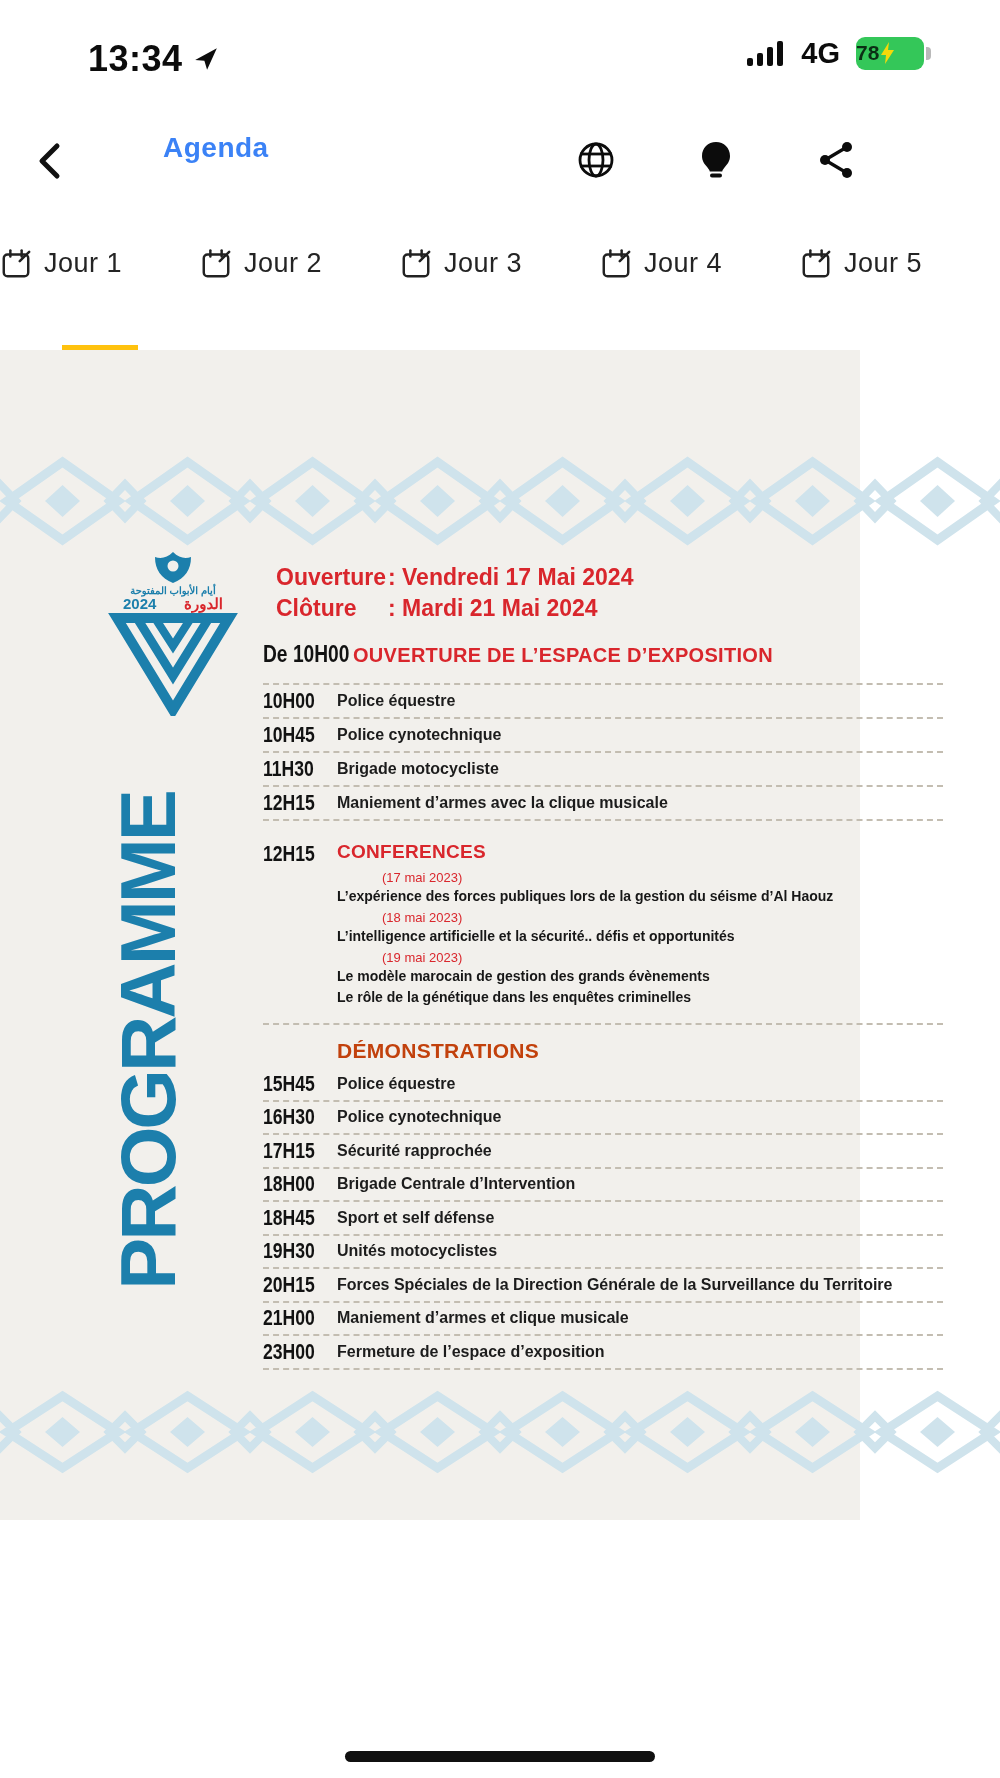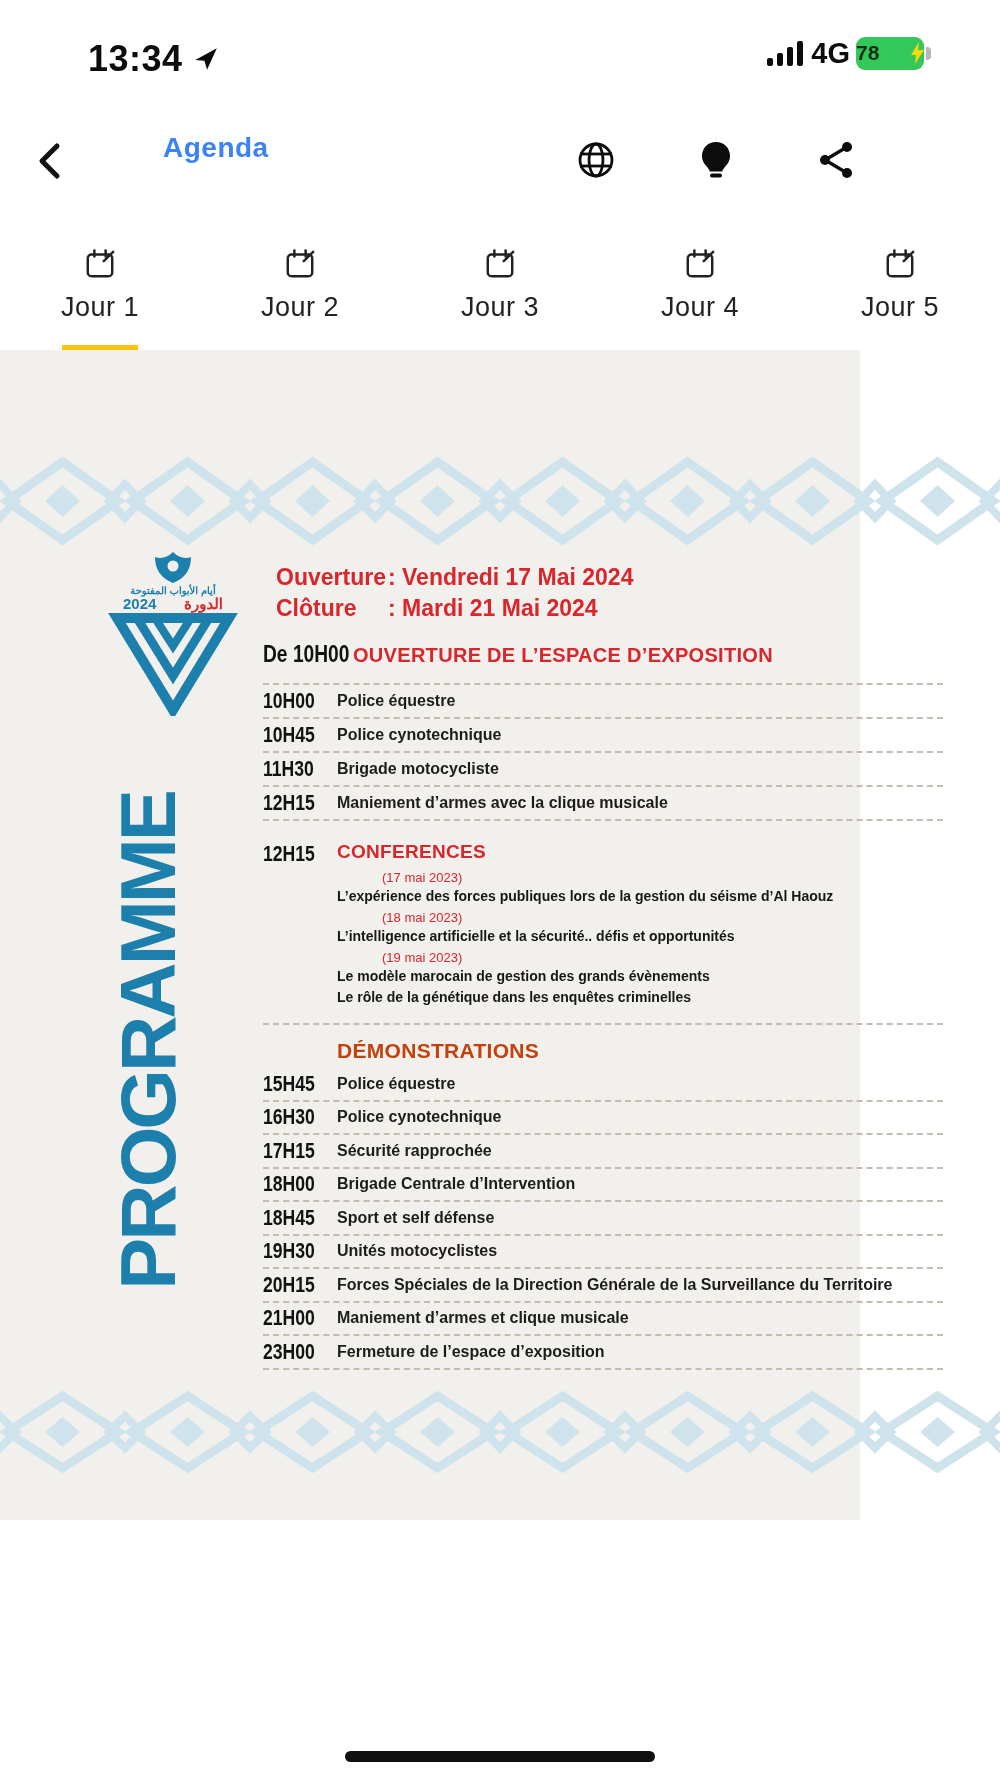--- a/index.html
+++ b/index.html
@@ -4,39 +4,39 @@
 <style>
   * { box-sizing: border-box; margin: 0; padding: 0; }
   body { margin: 0; background: #ffffff; font-family: "Liberation Sans", sans-serif; }
   .screen { position: relative; width: 1000px; height: 1778px; background: #ffffff; overflow: hidden; }
 
   
   .status-bar { position: absolute; top: 0; left: 0; right: 0; height: 92px;
     display: flex; align-items: center; justify-content: space-between; padding: 14px 76px 0 88px; }
   .sb-left { display: flex; align-items: center; gap: 10px; margin-top: 12px; }
   .sb-time { font-size: 36px; font-weight: 700; color: #0c0c0c; letter-spacing: .5px; }
-  .sb-right { display: flex; align-items: center; gap: 6px; }
+  .sb-right { display: flex; align-items: center; gap: 16px; }
   .sb-network { font-size: 29px; font-weight: 600; color: #0c0c0c; }
   .battery { position: relative; width: 68px; height: 33px; background: #34C759; border-radius: 9px;
-    display: flex; align-items: center; justify-content: space-between; gap: 2px;
+    display: flex; align-items: center; justify-content: flex-start; gap: 2px;
     color: #0b2e14; font-weight: 700; font-size: 21px; }
   .battery::after { content: ""; position: absolute; right: -7px; top: 10px; width: 5px; height: 13px;
     background: #b9b9b9; border-radius: 0 4px 4px 0; }
 
   
   .header { position: absolute; top: 118px; left: 0; right: 0; height: 86px; }
   .back-button { position: absolute; left: 34px; top: 22px; width: 44px; height: 44px; cursor: pointer; }
   .page-title { position: absolute; left: 163px; top: 14px; font-size: 28px; font-weight: 600;
     color: #3b82f6; letter-spacing: .5px; }
   .header-icons { position: absolute; right: 144px; top: 22px; display: flex; gap: 80px; }
   .hdr-icon { width: 40px; height: 40px; cursor: pointer; }
 
   
   .tabs { position: absolute; top: 238px; left: 0; width: 1000px; height: 112px; display: flex; background: #fff; }
-  .tab { flex: 1; display: flex; flex-direction: column; align-items: center; gap: 12px;
+  .tab { flex: 1; display: flex; flex-direction: row; align-items: flex-start; gap: 12px;
     padding-top: 10px; position: relative; cursor: pointer; }
   .tab-label { font-size: 27px; color: #242424; font-weight: 500; letter-spacing: .5px; }
   .tab-underline { position: absolute; bottom: 0; left: 62px; width: 76px; height: 5px; background: #FFC20E; }
 
   
   .content { position: absolute; top: 350px; left: 0; width: 860px; height: 1170px; background: #f2f0ec; }
   .band { position: absolute; left: 0; }
   .band.top { top: 104px; }
   .band.bottom { top: 1040px; }
 

